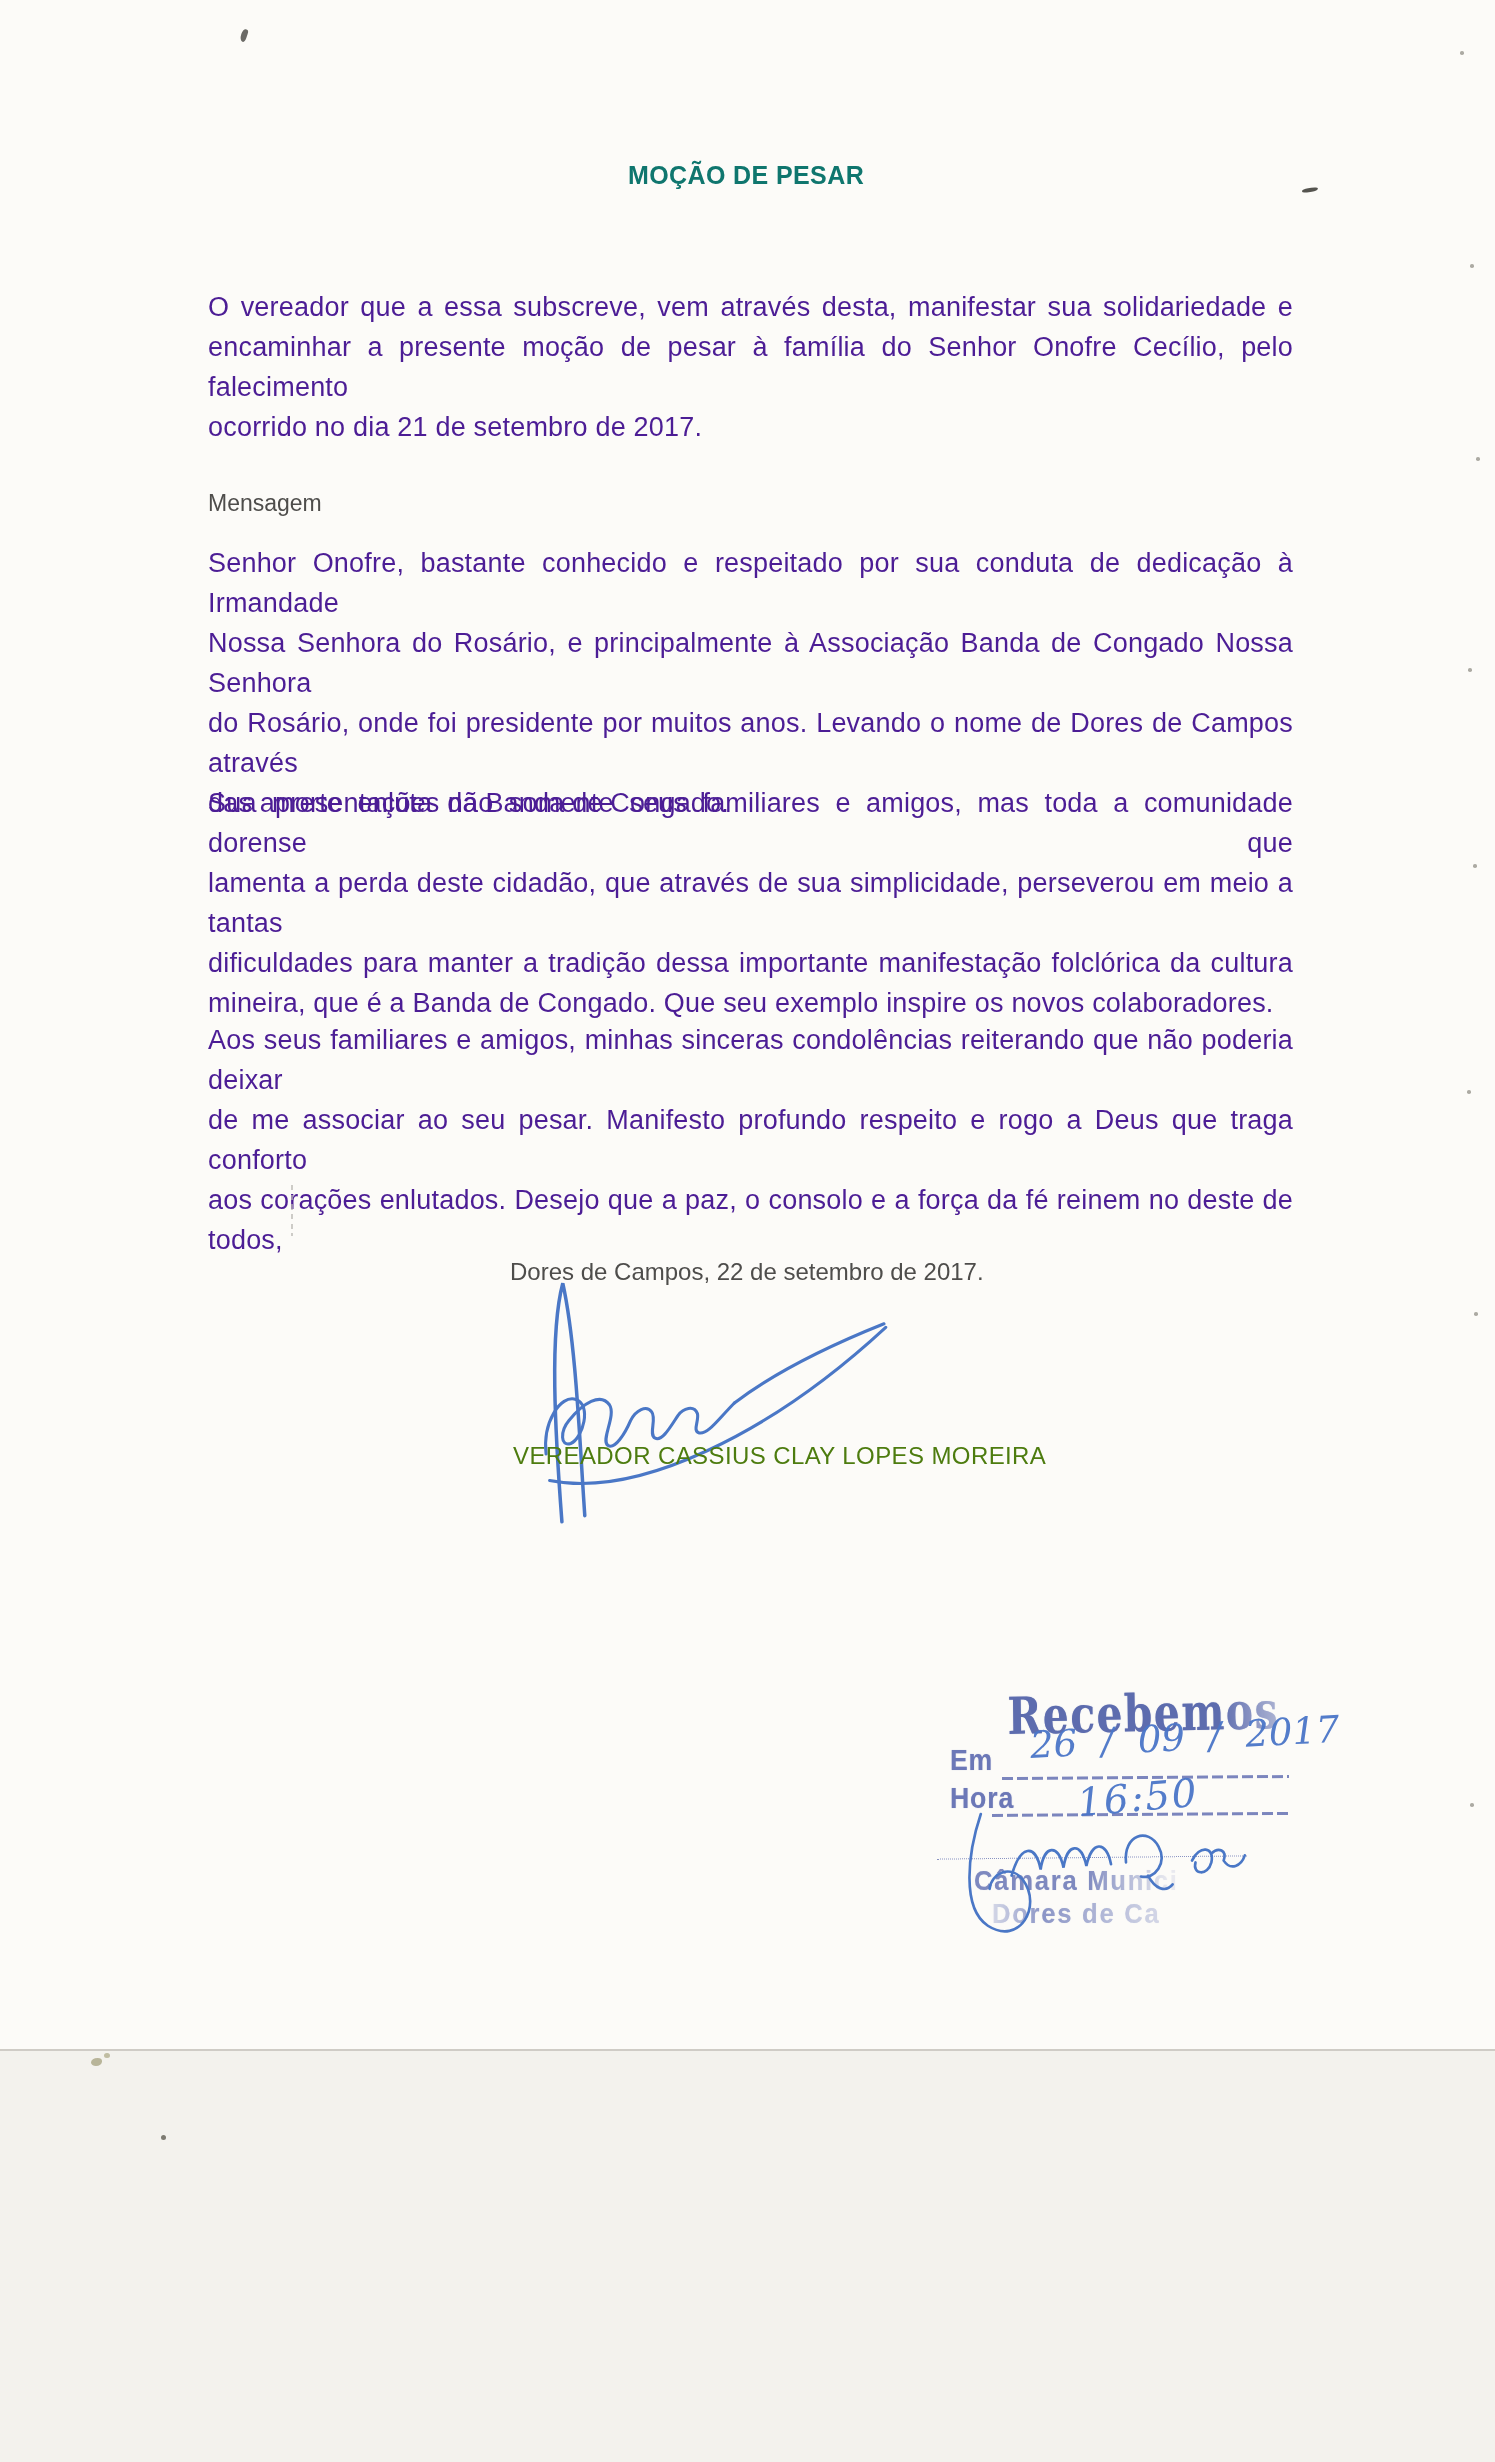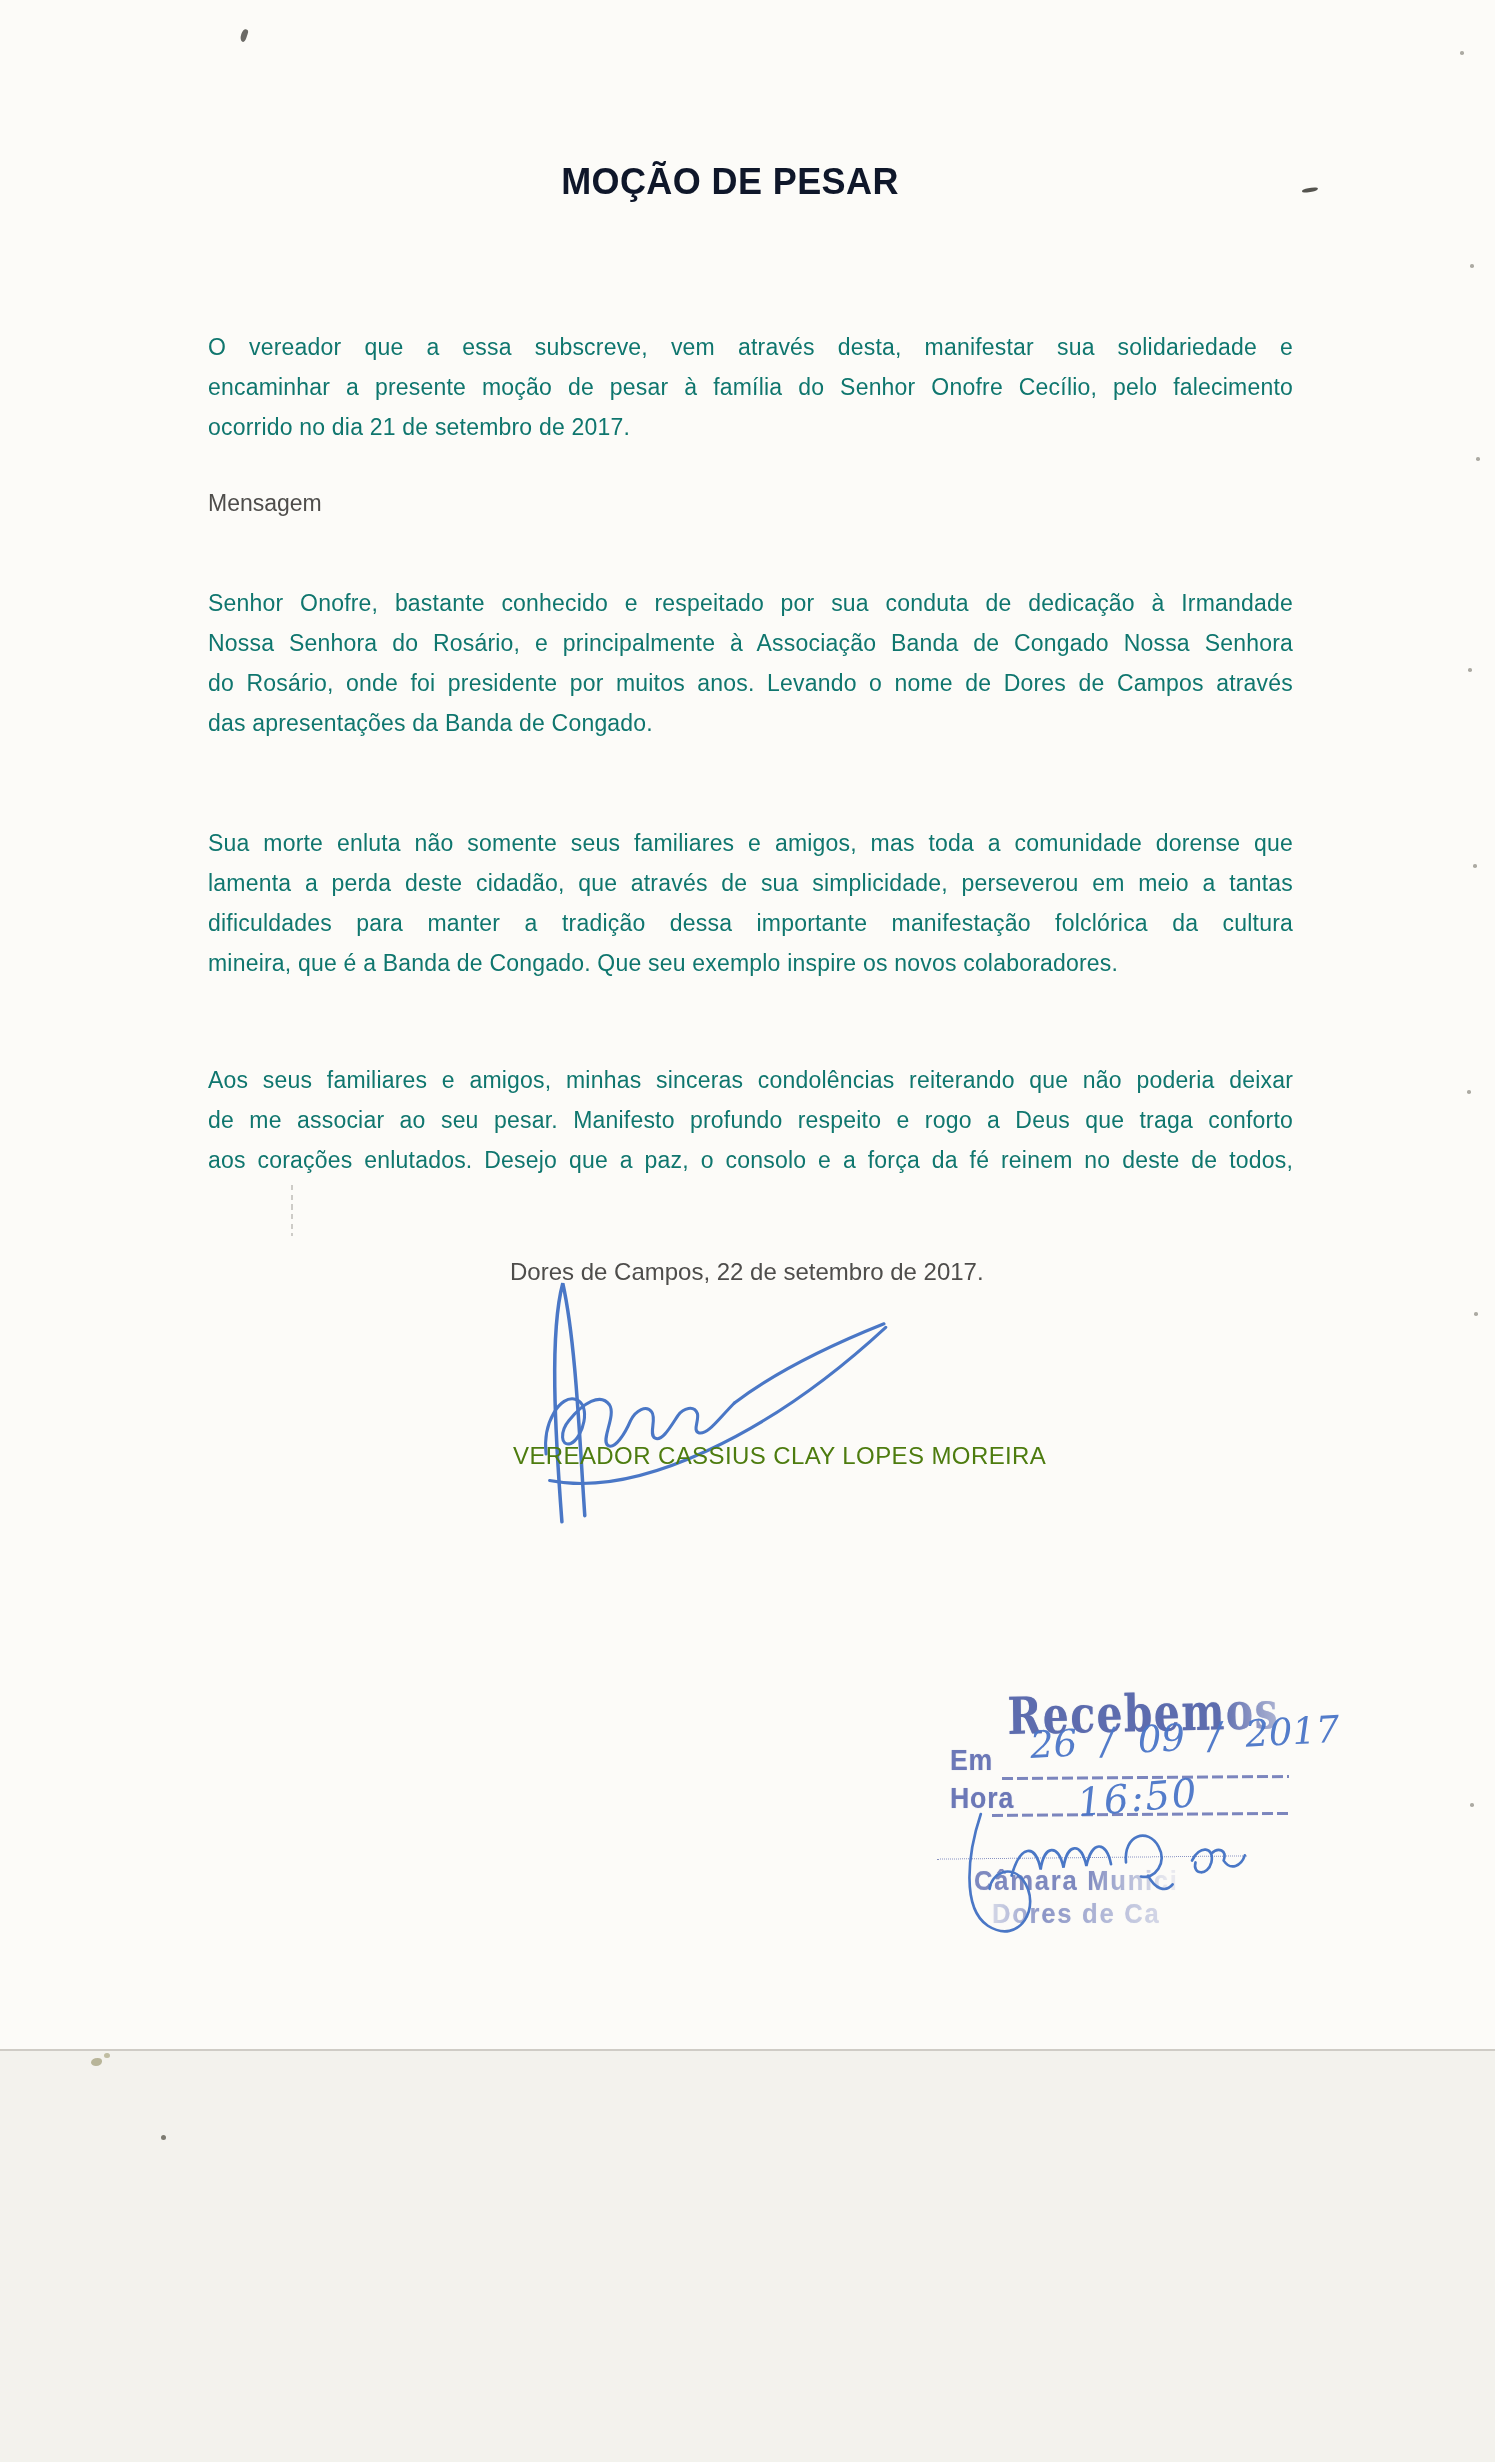--- a/index.html
+++ b/index.html
@@ -7,27 +7,27 @@
     width:1495px;height:2462px;
     background:#e8e7e3;
     font-family:"Liberation Sans",sans-serif;
   }
   .page{
     position:relative;width:1495px;height:2462px;overflow:hidden;
     background:#fcfbf8;
   }
   
   .doc-title{
-    position:absolute;left:0;top:161px;width:1460px;
-    text-align:center;font-size:36px;font-weight:bold;letter-spacing:0.4px;
-    color:#0f172a;
+    position:absolute;left:16px;top:161px;width:1460px;
+    text-align:center;font-size:25px;font-weight:bold;letter-spacing:0.4px;
+    color:#0f766e;
   }
   .para{
     position:absolute;left:208px;width:1085px;
-    font-size:23px;line-height:40px;color:#0f766e;letter-spacing:0.2px;margin-top:40px;
+    font-size:27px;line-height:40px;color:#4c1d95;letter-spacing:0.2px;
   }
   .para .line{text-align:justify;text-align-last:justify;white-space:normal;}
   .para .line.last{text-align-last:left;}
   .p1{top:287px;}
   .heading{position:absolute;left:208px;top:490px;font-size:23px;color:#4e4d4b;}
   .p2{top:543px;}
   .p3{top:783px;}
   .p4{top:1020px;}
   .date-line{position:absolute;left:510px;top:1258px;font-size:24px;color:#4e4d4b;}
   .signatory{position:absolute;left:513px;top:1442px;font-size:24px;color:#4d7c0f;letter-spacing:0.4px;}

